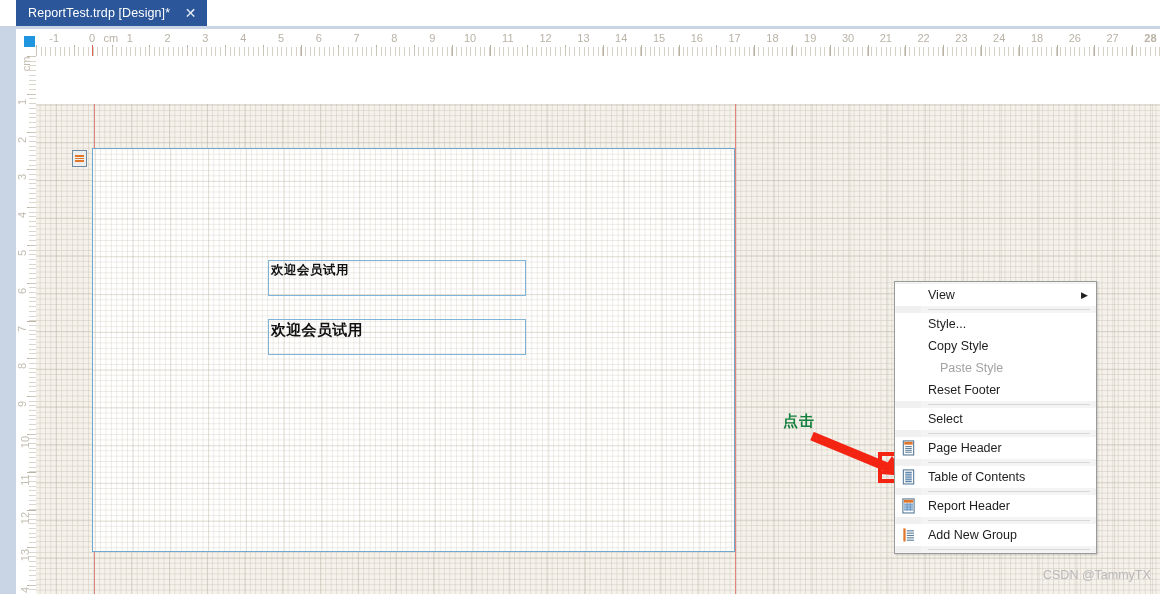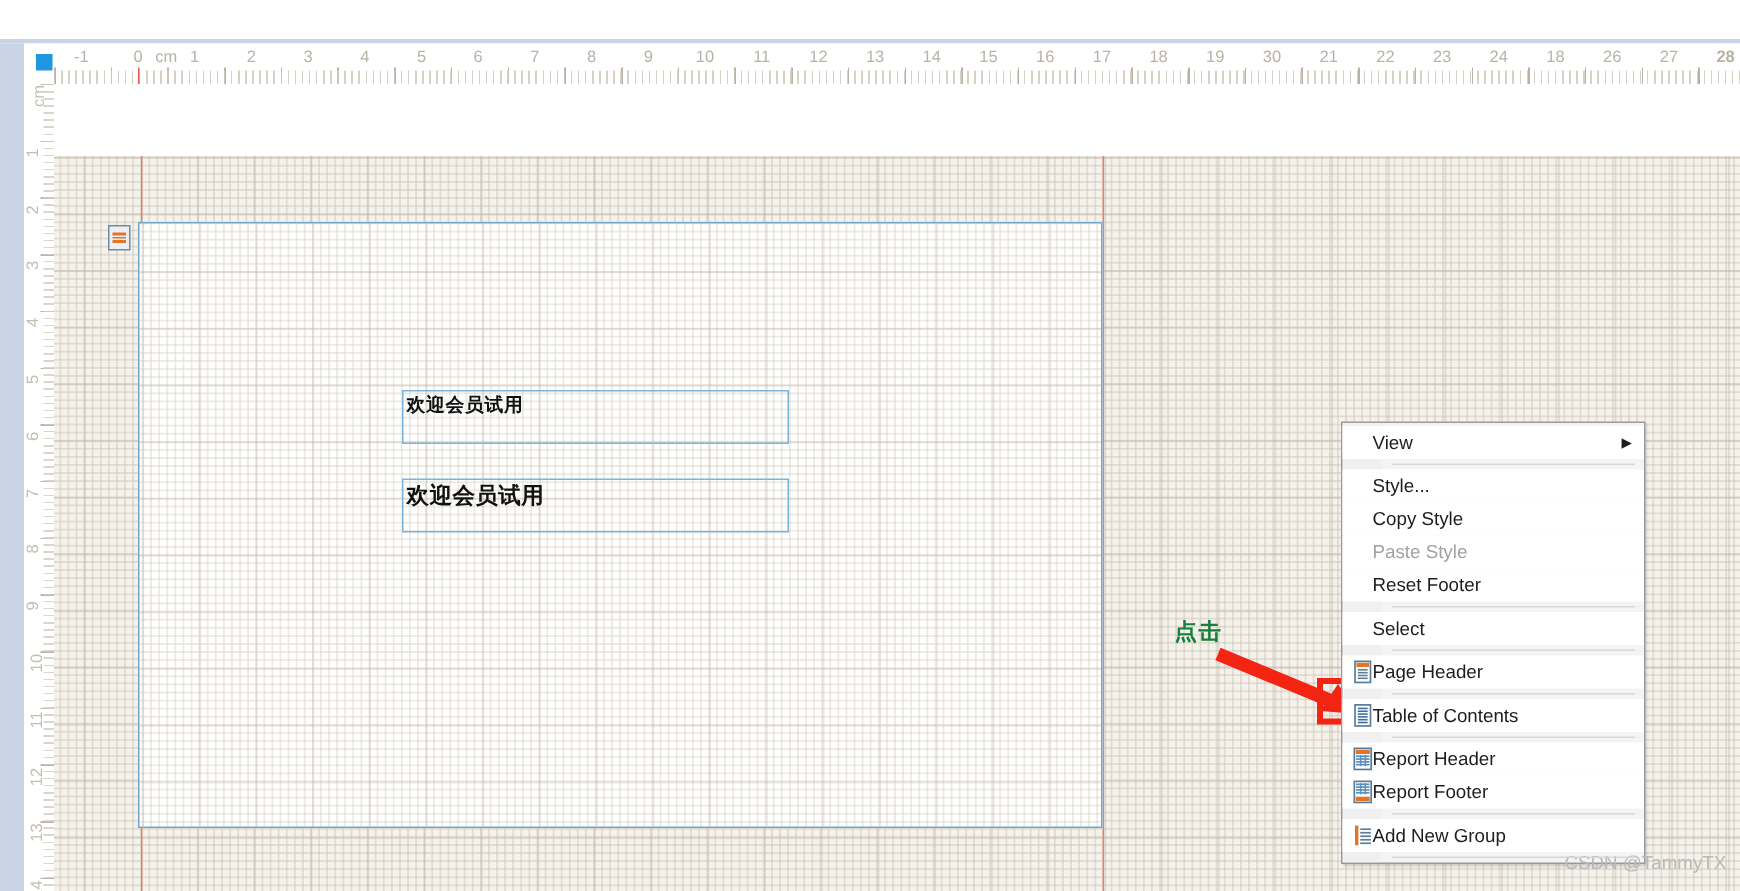--- a/index.html
+++ b/index.html
@@ -203,27 +203,27 @@
     font-size:12.5px;color:#1d1d1d;
     box-shadow:1px 1px 2px rgba(0,0,0,.18);
     padding:2px 0 0 0;
   }
   .ctxmenu .gutter{
     position:absolute;left:1px;top:1px;bottom:1px;width:25px;background:#f0f0f0;
   }
   .mi{
     position:relative;height:22px;
     display:flex;align-items:center;
-    padding-left:20px;padding-right:8px;
+    padding-left:33px;padding-right:8px;
     background:#ffffff;
     box-sizing:border-box;
     white-space:nowrap;
   }
   .mi .lbl{line-height:1;}
-  .mi.disabled .lbl{color:#a3a3a3;}
+  .mi.disabled .lbl{color:#a3a3a3;margin-left:12px;}
   .mi.highlight{
     background:#cce4f7;border:1px solid #5b9bd5;
     box-sizing:border-box;margin:0 2px;padding-left:31px;
   }
   .mi .submenu-arrow{
     margin-left:auto;font-size:9px;color:#1d1d1d;line-height:1;
   }
   .sep{height:1px;background:#d7d7d7;margin:3px 6px 3px 33px;}
   .menu-body{position:relative;z-index:2;}
   .menu-icon{
@@ -241,20 +241,24 @@
     position:absolute;left:1148px;top:563px;width:12px;height:14px;
   }
 </style>
 </head>
 <body>
 
 <div class="app">
 
   <div class="tabstrip">
     <div class="leftgap"></div>
+    <div class="tab">
+      <span class="tab-label">ReportTest.trdp [Design]*</span>
+      <span class="tab-close">✕</span>
+    </div>
     <div class="underline"></div>
   </div>
 
   <div class="hruler-edge"></div>
   <div class="vruler-edge"></div>
 
   <div class="ruler-corner"></div>
   <div class="corner-sq"></div>
 
   <div class="hruler" id="hruler">
@@ -412,37 +416,20 @@
                 <rect x="3.2" y="10.5" width="9.6" height="1.2"></rect>
                 <rect x="3.2" y="12.5" width="9.6" height="1.2"></rect>
               </g>
               <g fill="#5b8fbf">
                 <rect x="6" y="6.2" width="1" height="8"></rect>
                 <rect x="9.3" y="6.2" width="1" height="8"></rect>
               </g>
             </svg></span>
           <span class="lbl">Report Header</span>
         </div>
-        <div class="mi">
-          <span class="menu-icon"><svg viewBox="0 0 16 18">
-              <rect x="2" y="1.5" width="12" height="15" fill="#fcfcfc" stroke="#5b7d99" stroke-width="1.2"></rect>
-              <g fill="#5b8fbf">
-                <rect x="3.2" y="3" width="9.6" height="1.2"></rect>
-                <rect x="3.2" y="5" width="9.6" height="1.2"></rect>
-                <rect x="3.2" y="7" width="9.6" height="1.2"></rect>
-                <rect x="3.2" y="9" width="9.6" height="1.2"></rect>
-              </g>
-              <g fill="#5b8fbf">
-                <rect x="6" y="2.8" width="1" height="8"></rect>
-                <rect x="9.3" y="2.8" width="1" height="8"></rect>
-              </g>
-              <rect x="3" y="12.4" width="10" height="3.1" fill="#e1762b"></rect>
-            </svg></span>
-          <span class="lbl">Report Footer</span>
-        </div>
         <div class="sep"></div>
         <div class="mi">
           <span class="menu-icon"><svg viewBox="0 0 16 18">
               <rect x="2.5" y="2" width="2.4" height="14" fill="#e1762b"></rect>
               <rect x="6.2" y="4" width="7.6" height="1.2" fill="#5b7d99"></rect>
               <rect x="6.2" y="6.5" width="7.6" height="1.2" fill="#5b7d99"></rect>
               <rect x="6.2" y="9" width="7.6" height="1.2" fill="#5b7d99"></rect>
               <rect x="6.2" y="11.5" width="7.6" height="1.2" fill="#5b7d99"></rect>
               <rect x="6.2" y="14" width="7.6" height="1.2" fill="#5b7d99"></rect>
             </svg></span>

